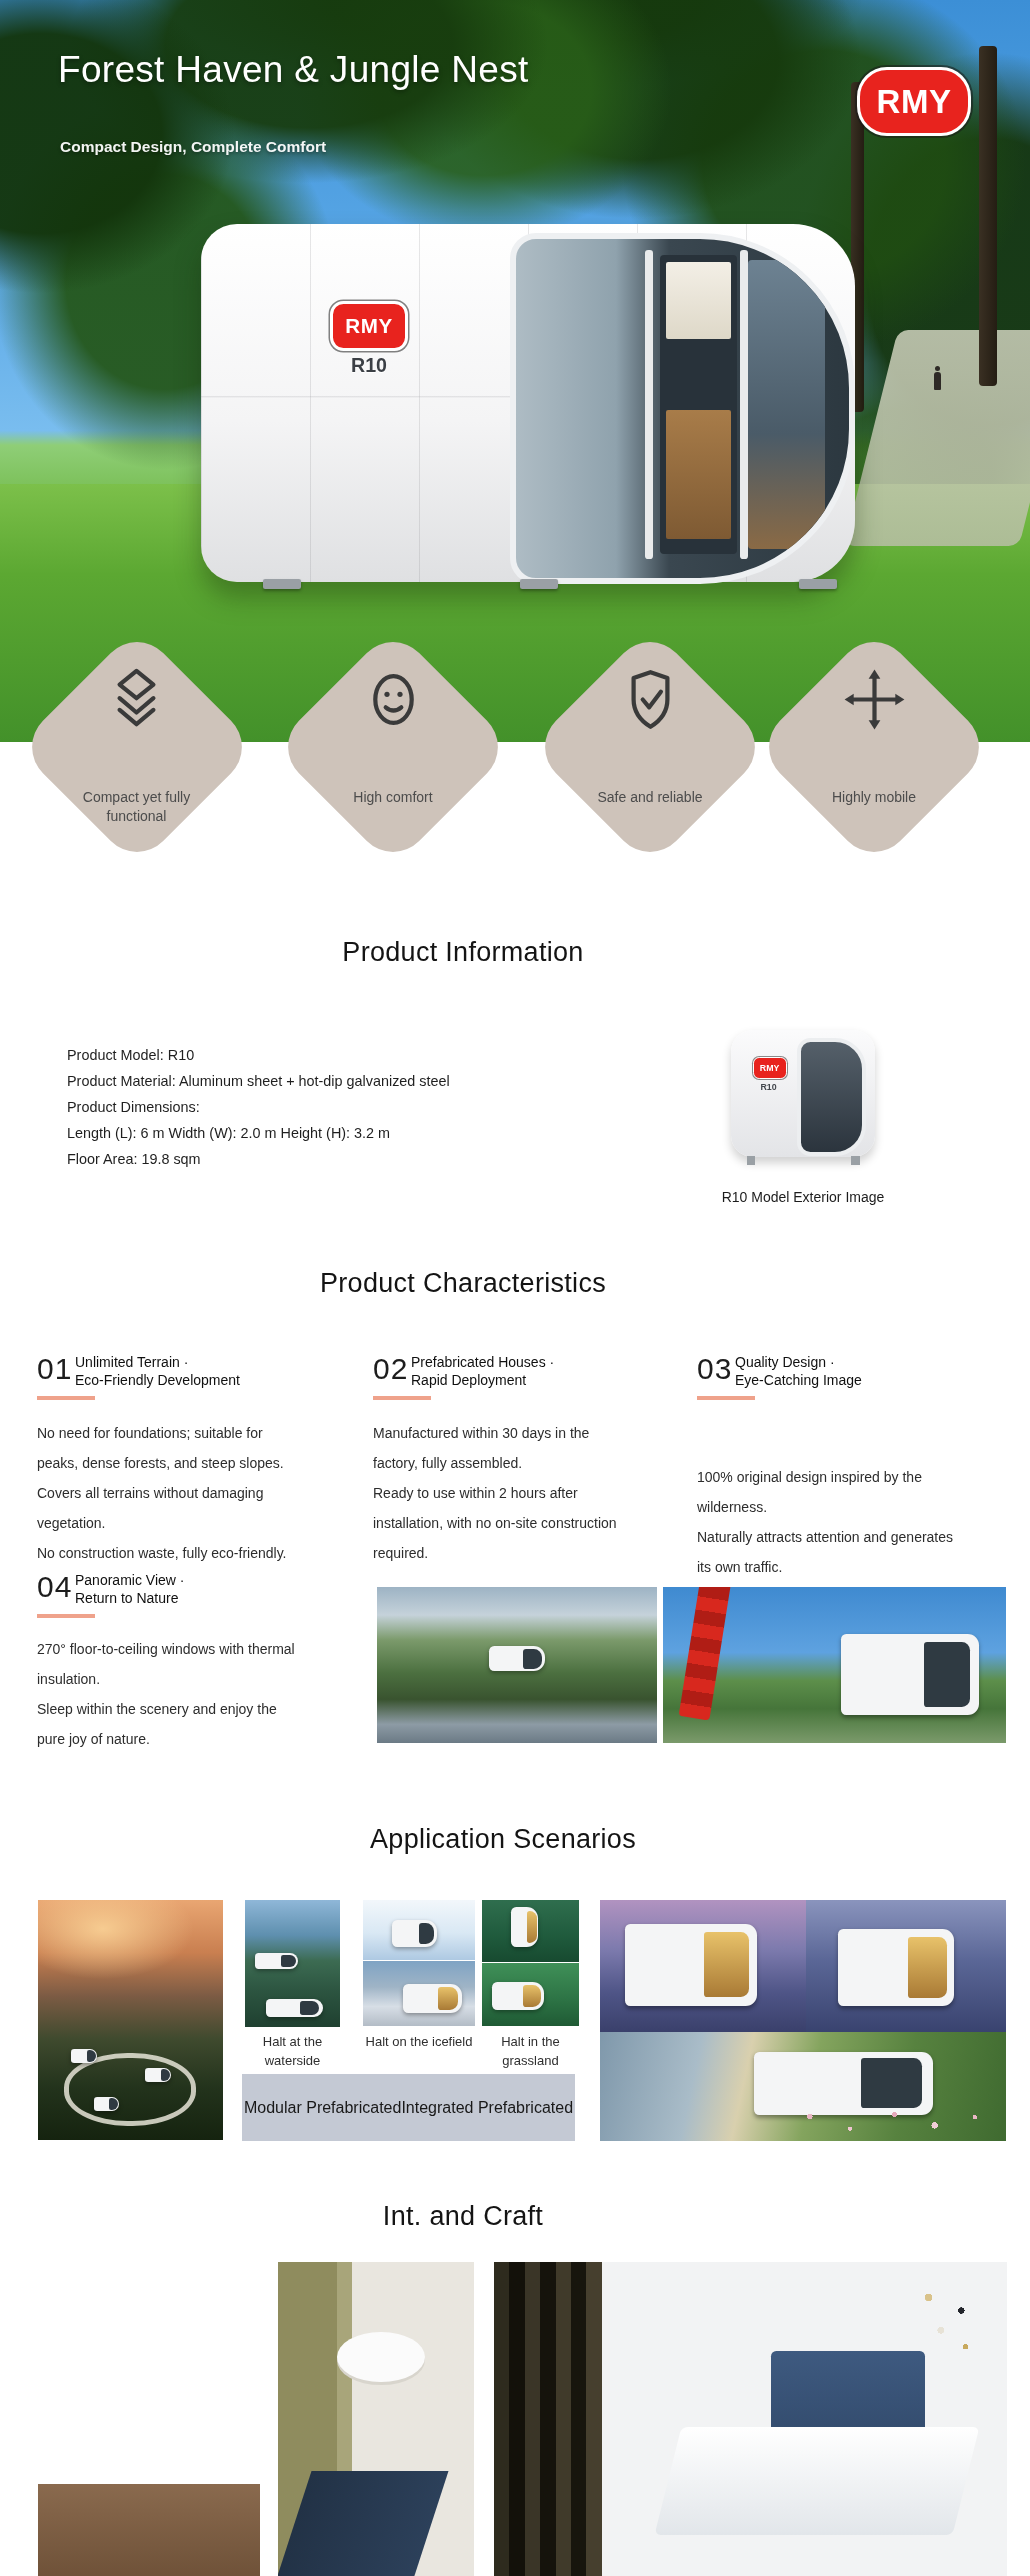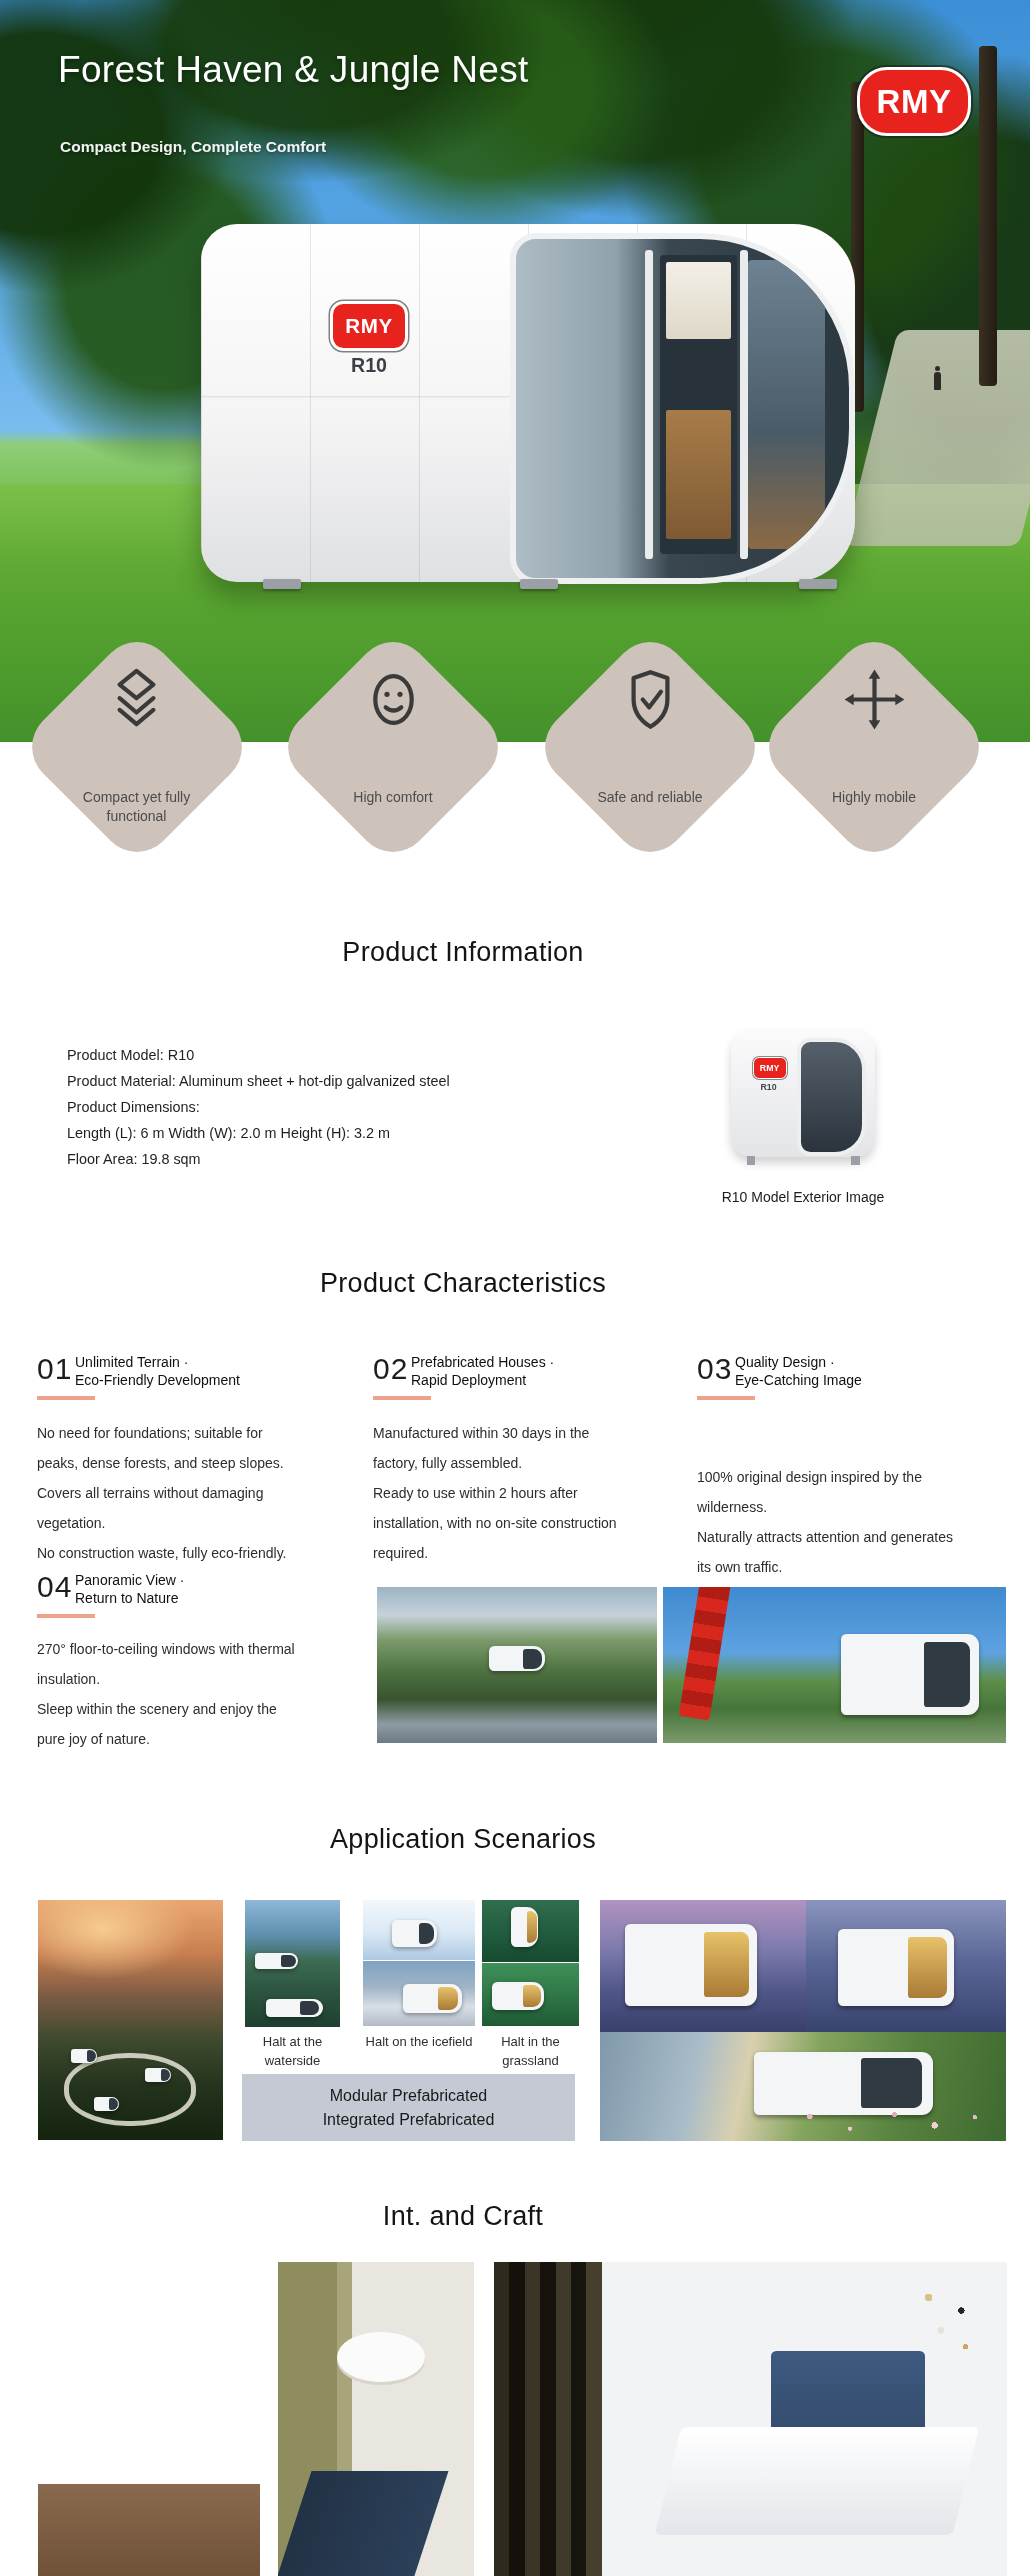--- a/index.html
+++ b/index.html
@@ -111,21 +111,21 @@
   .sc-dusk2{background:linear-gradient(180deg,#8a94bd 0%,#5b6797 45%,#39436f 100%);}
   .sc-cliff{background:linear-gradient(102deg,#7f98ab 0%,#a9bcc8 24%,#d9d0ae 36%,#84a45e 52%,#57823f 74%,#3f6a30 100%);}
   .flowers{position:absolute;right:0;bottom:0;width:55%;height:38%;
       background-image:radial-gradient(circle 4.6px at 12% 40%, #e9b7c6 60%, transparent 62%),
         radial-gradient(circle 3.6px at 30% 70%, #f0c6d2 60%, transparent 62%),
         radial-gradient(circle 4.1px at 50% 35%, #e5a9bb 60%, transparent 62%),
         radial-gradient(circle 5.2px at 68% 62%, #f2cdd8 60%, transparent 62%),
         radial-gradient(circle 3.6px at 86% 42%, #eab6c5 60%, transparent 62%);}
   .sc-caption{position:absolute;text-align:center;font-size:13px;line-height:18.5px;color:#2f2f2f;}
   .gray-box{position:absolute;left:242px;top:2074px;width:333px;height:67px;background:#c4c9d4;
-      display:flex;flex-direction:column;align-items:center;justify-content:center;font-size:16px;line-height:24px;color:#191919;}
+      display:flex;flex-direction:row;align-items:center;justify-content:center;font-size:16px;line-height:24px;color:#191919;}
 
   .int-left{background:linear-gradient(90deg,#41626f 0 26%,#b9cdd6 26% 34%,#f2f4f5 34% 70%,#cdd4d8 70% 100%),
       linear-gradient(180deg,#eef2f4 0 30%,#9c7click 100%);}
   .int-left:after{content:"";position:absolute;left:0;bottom:0;width:100%;height:30%;background:linear-gradient(180deg,#8a6a4e,#6e5138);}
   .int-mid{background:linear-gradient(90deg,#8f8c5e 0 30%,#a8a57a 30% 38%,#e9e6df 38% 100%);}
   .int-mid .table{position:absolute;left:30%;top:22%;width:45%;height:16%;background:#fbfbfb;border-radius:50%;box-shadow:0 3.1px 0 #d8d5cd;}
   .int-mid .mat{position:absolute;left:8%;bottom:0;width:70%;height:34%;background:linear-gradient(90deg,#223246,#2c405a);transform:skewX(-18deg);}
   .int-mid .floor{position:absolute;left:0;bottom:0;width:100%;height:38%;background:linear-gradient(180deg,#7b7468,#5d564c);z-index:-1;}
   .int-right{background:linear-gradient(90deg,#2e2b1e 0 3%,#13110a 3% 6%,#3a3527 6% 9%,#15130c 9% 12%,#403a2a 12% 15%,#17150d 15% 18%,#463f2e 18% 21%,#f2f3f4 21% 100%);}
   .int-right .head{position:absolute;left:54%;top:28%;width:30%;height:40%;background:linear-gradient(180deg,#3e5a80,#2e4565);border-radius:5.2px;}
@@ -318,21 +318,21 @@
   </div>
 
   <div class="ph ph-mount" style="left:377px;top:1587px;width:280px;height:156px;">
     <div class="mini-pod" style="left:40%;top:38%;width:20%;height:16%;"></div>
   </div>
   <div class="ph ph-crane" style="left:663px;top:1587px;width:343px;height:156px;">
     <div class="crane-arm"></div>
     <div class="mini-pod" style="left:52%;top:30%;width:40%;height:52%;"></div>
   </div>
 
-  <div class="sec-title" style="top:1824px;">Application Scenarios</div>
+  <div class="sec-title" style="top:1824px;padding-left:40px;">Application Scenarios</div>
 
   <div class="ph sc-aerial" style="left:38px;top:1900px;width:185px;height:240px;">
     <div class="loop-path"></div>
     <div class="mini-pod" style="left:18%;top:62%;width:14%;height:6%;"></div>
     <div class="mini-pod" style="left:58%;top:70%;width:14%;height:6%;"></div>
     <div class="mini-pod" style="left:30%;top:82%;width:14%;height:6%;"></div>
   </div>
 
   <div class="ph sc-water" style="left:245px;top:1900px;width:95px;height:127px;">
     <div class="mini-pod" style="left:10%;top:42%;width:46%;height:12%;"></div>

